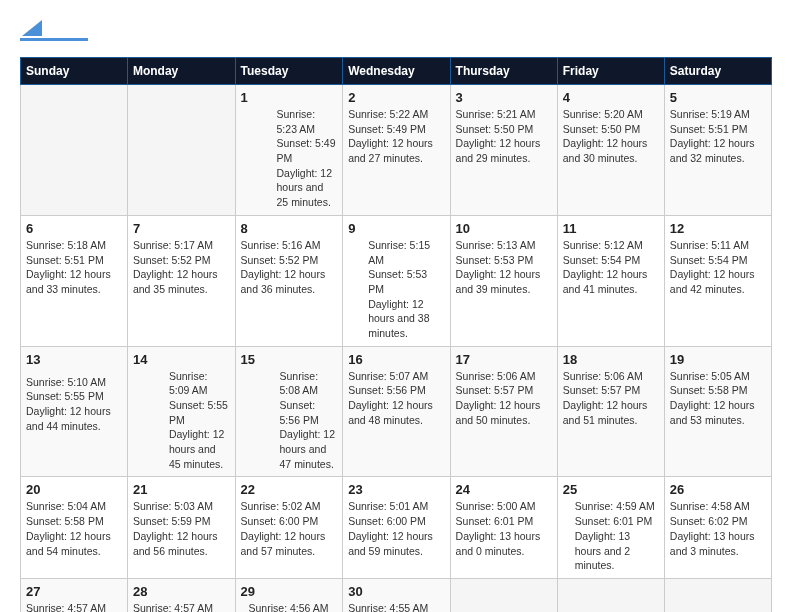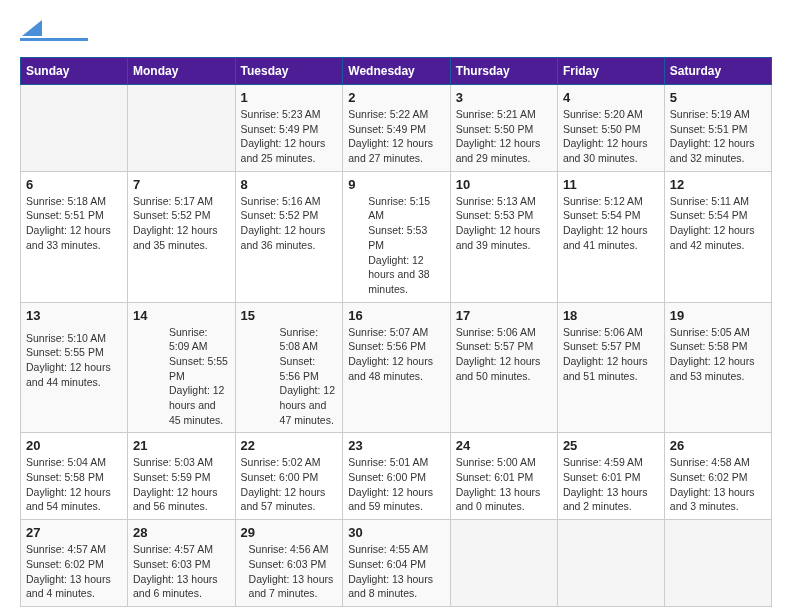--- a/index.html
+++ b/index.html
@@ -33,21 +33,21 @@
       font-size: 16px;
       color: #1a3a5c;
       font-weight: 600;
     }
     table {
       width: 100%;
       border-collapse: collapse;
       font-size: 11px;
     }
     thead tr th {
-      background: #4c1d95;
+      background: #0f172a;
       color: white;
       padding: 6px 5px;
       text-align: left;
       font-size: 12px;
       font-weight: bold;
       border: 1px solid #1a5a9a;
     }
     tbody tr td {
       border: 1px solid #ccc;
       vertical-align: top;
@@ -106,21 +106,21 @@
         <th>Friday</th>
         <th>Saturday</th>
       </tr>
   </thead>
   <tbody id="calendar-body">
   <tr>
         <td class="empty-cell"></td>
         <td class="empty-cell"></td>
         <td>
           <span class="day-num">1</span>
-          <div class="day-detail" style="white-space: pre-line;">Sunrise: 5:23 AM
+          <div class="day-detail" style="white-space: pre-line; margin-left: 36px;">Sunrise: 5:23 AM
 Sunset: 5:49 PM
 Daylight: 12 hours and 25 minutes.</div>
         </td>
         <td>
           <span class="day-num">2</span>
           <div class="day-detail" style="white-space: pre-line;">Sunrise: 5:22 AM
 Sunset: 5:49 PM
 Daylight: 12 hours and 27 minutes.</div>
         </td>
         <td>
@@ -256,21 +256,21 @@
 Daylight: 12 hours and 59 minutes.</div>
         </td>
         <td>
           <span class="day-num">24</span>
           <div class="day-detail" style="white-space: pre-line;">Sunrise: 5:00 AM
 Sunset: 6:01 PM
 Daylight: 13 hours and 0 minutes.</div>
         </td>
         <td>
           <span class="day-num">25</span>
-          <div class="day-detail" style="white-space: pre-line;">Sunrise: 4:59 AM
+          <div class="day-detail" style="white-space: pre-line; margin-left: 12px;">Sunrise: 4:59 AM
 Sunset: 6:01 PM
 Daylight: 13 hours and 2 minutes.</div>
         </td>
         <td>
           <span class="day-num">26</span>
           <div class="day-detail" style="white-space: pre-line;">Sunrise: 4:58 AM
 Sunset: 6:02 PM
 Daylight: 13 hours and 3 minutes.</div>
         </td>
       </tr>

